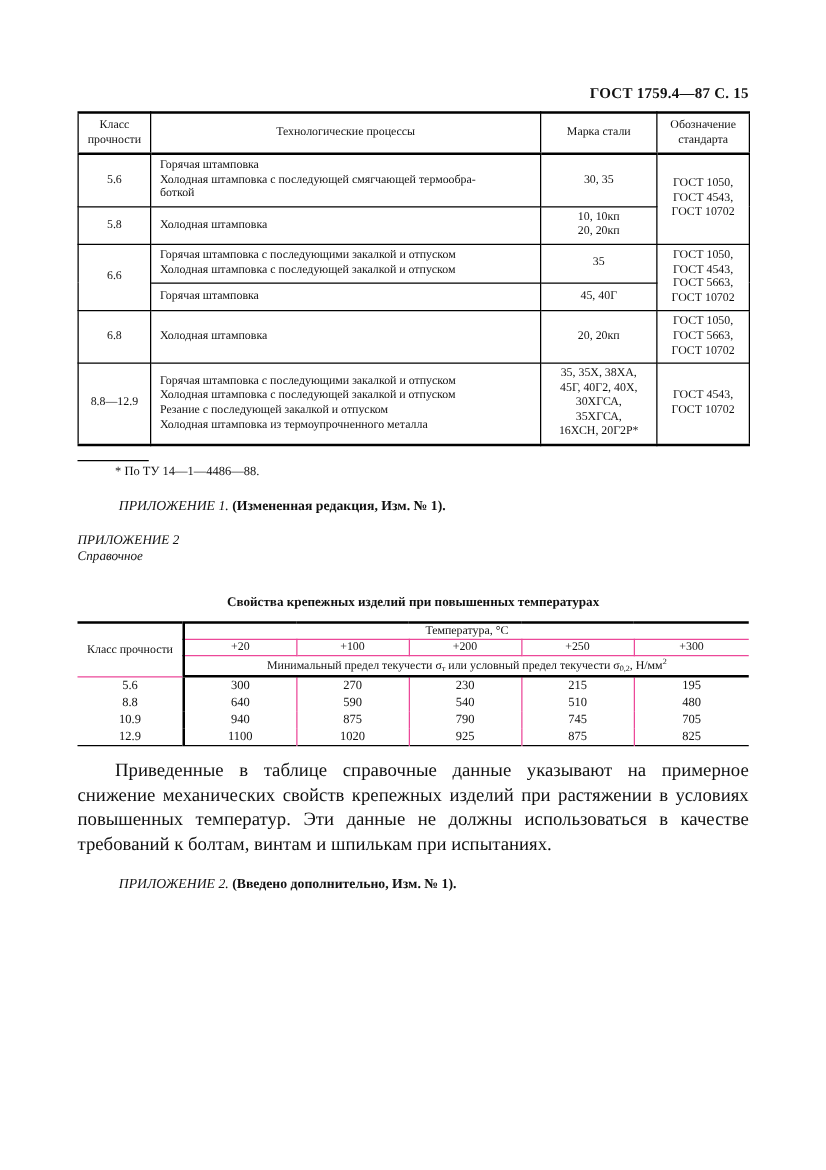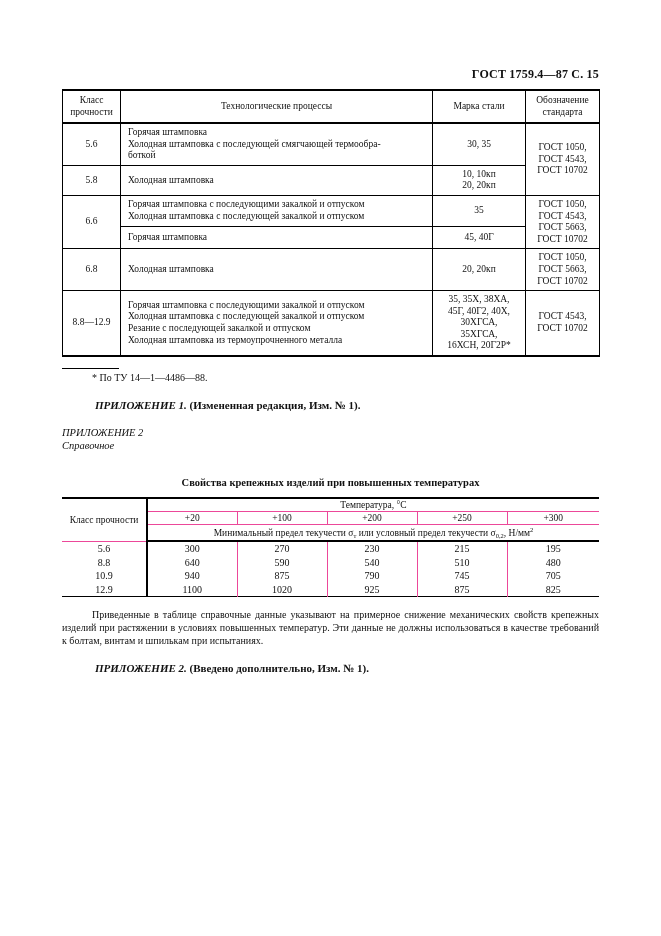--- a/index.html
+++ b/index.html
@@ -22,39 +22,39 @@
   table.t1 th, table.t1 td { border: 1px solid #000; padding: 3px 4px; vertical-align: middle; }
   table.t1 thead th { border-bottom: 2.5px solid #000; font-weight: normal; text-align: center; padding: 4px 3px; }
   table.t1 td.c { text-align: center; }
   table.t1 td.p { text-align: left; padding-left: 7px; }
   .ml { white-space: pre-line; }
 
   
   .footnote-rule { margin-top: 11px; width: 57px; border-top: 1px solid #000; }
   .footnote { margin-top: 3px; padding-left: 30px; font-size: 10px; }
   .annex-line { margin-top: 16px; padding-left: 33px; font-size: 11px; }
-  .annex-line .it { font-style: italic; font-weight: bold; }
+  .annex-line .it { font-style: italic; }
   .annex-line .bd { font-weight: bold; }
   .annex-ref { margin-top: 15px; text-align: left; font-style: italic; font-size: 10.5px; line-height: 1.25; }
 
   
   .t2-title { margin-top: 25px; text-align: center; font-weight: bold; font-size: 10.5px; }
   table.t2 { margin-top: 9px; width: 537px; border-collapse: collapse; font-size: 9.5px; table-layout: fixed; text-align: center; }
   table.t2 { border-top: 2.5px solid #000; border-bottom: 1px solid #000; }
   table.t2 th, table.t2 td { border: 1px solid #ec4899; font-weight: normal; padding: 1px 2px; }
   table.t2 th:first-child, table.t2 td:first-child { border-left: none; }
   table.t2 th:last-child, table.t2 td:last-child { border-right: none; }
   table.t2 th.cls { border-right: 2px solid #000; }
   table.t2 tr.subh th { border-bottom: 2.5px solid #000; }
   table.t2 tbody td { border-top: none; border-bottom: none; font-size: 10px; height: 12px; line-height: 1.15; }
   table.t2 tbody td.cls { border-right: 2px solid #000; }
   .sb { font-size: 6.5px; vertical-align: -2px; }
   .sp { font-size: 6.5px; vertical-align: 4px; }
 
-  .note-para { margin-top: 11px; font-size: 10px; line-height: 1.3; text-align: justify; text-indent: 30px; }
+  .note-para { margin-top: 11px; font-size: 15px; line-height: 1.3; text-align: justify; text-indent: 30px; }
 </style>
 </head>
 <body>
 
 <div class="content">
 
   <div class="doc-header">ГОСТ 1759.4—87 С. 15</div>
 
   <table class="t1">
     <colgroup>

